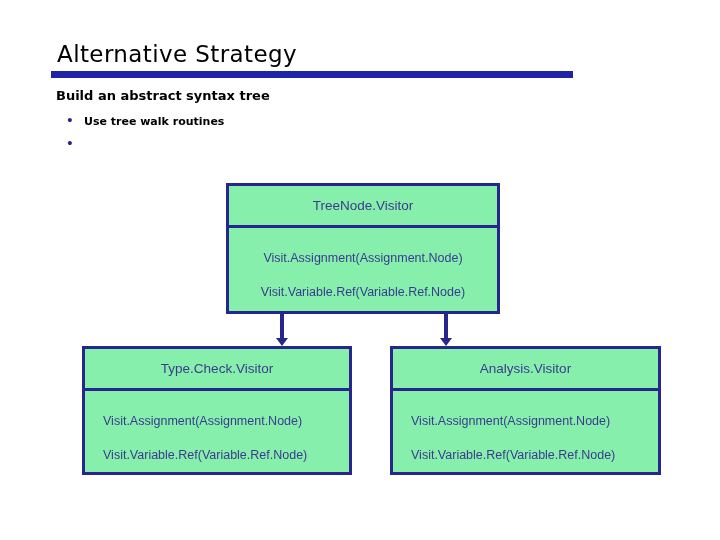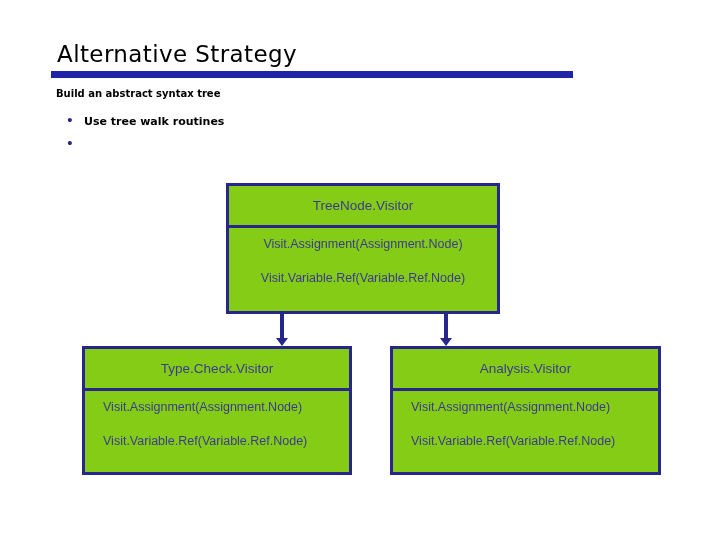--- a/index.html
+++ b/index.html
@@ -41,21 +41,21 @@
     height: 7px;
     background: #1f23a8;
   }
 
   
   #lead-line {
     position: absolute;
     left: 56px;
     top: 88px;
     font-family: "DejaVu Sans", sans-serif;
-    font-size: 10px;
+    font-size: 13px;
     font-weight: 700;
     color: #000000;
     white-space: nowrap;
   }
   #bullet-list {
     position: absolute;
     left: 56px;
     top: 112px;
     width: 620px;
   }
@@ -78,37 +78,37 @@
     font-weight: 700;
     color: #000000;
     white-space: nowrap;
   }
 
   
   .uml-box {
     position: absolute;
     box-sizing: border-box;
     border: 3px solid #26268c;
-    background: #84cc16;
+    background: #86efac;
   }
   .uml-title-cell {
     box-sizing: border-box;
     height: 42px;
     border-bottom: 3px solid #26268c;
     display: flex;
     align-items: center;
     justify-content: center;
     font-family: "Liberation Sans", sans-serif;
     font-size: 13.5px;
     color: #3b3b8f;
     white-space: nowrap;
   }
   .uml-methods {
     box-sizing: border-box;
-    padding: 6px 0 0 0;
+    padding: 20px 0 0 0;
   }
   .uml-method {
     font-family: "Liberation Sans", sans-serif;
     font-size: 12.5px;
     color: #3b3b8f;
     white-space: nowrap;
     height: 34px;
     line-height: 20px;
   }
   .m-center { text-align: center; }

